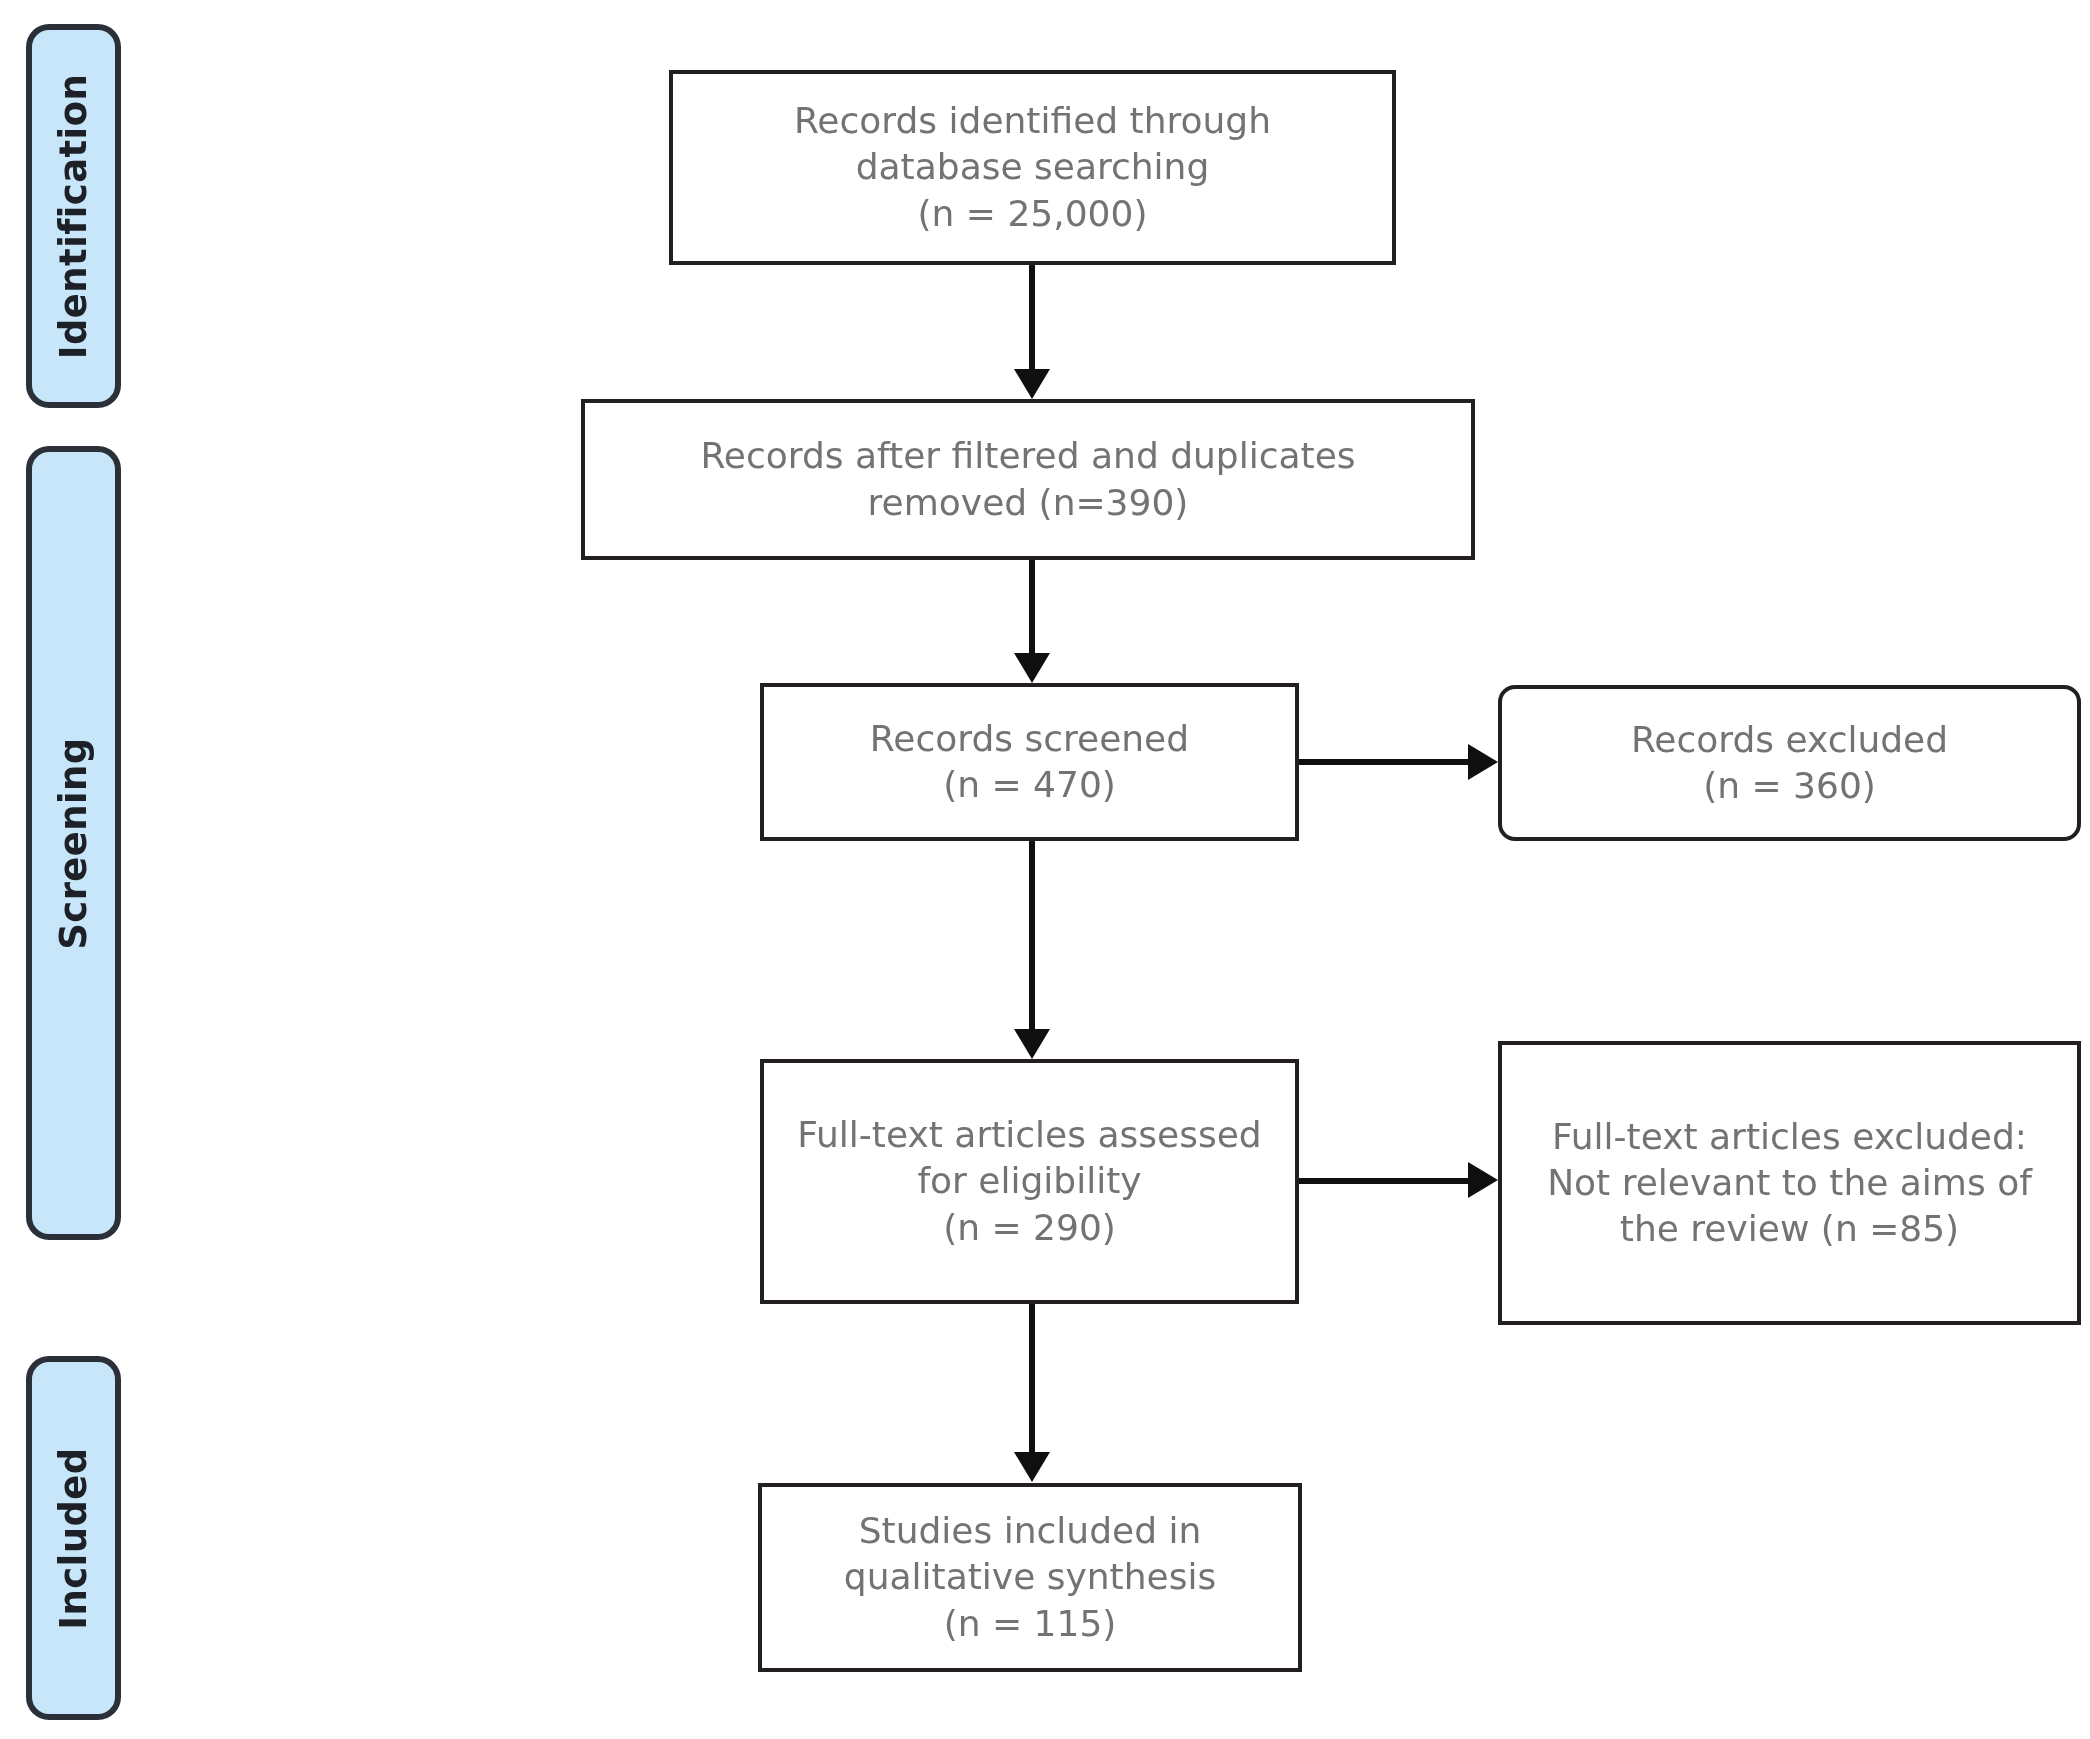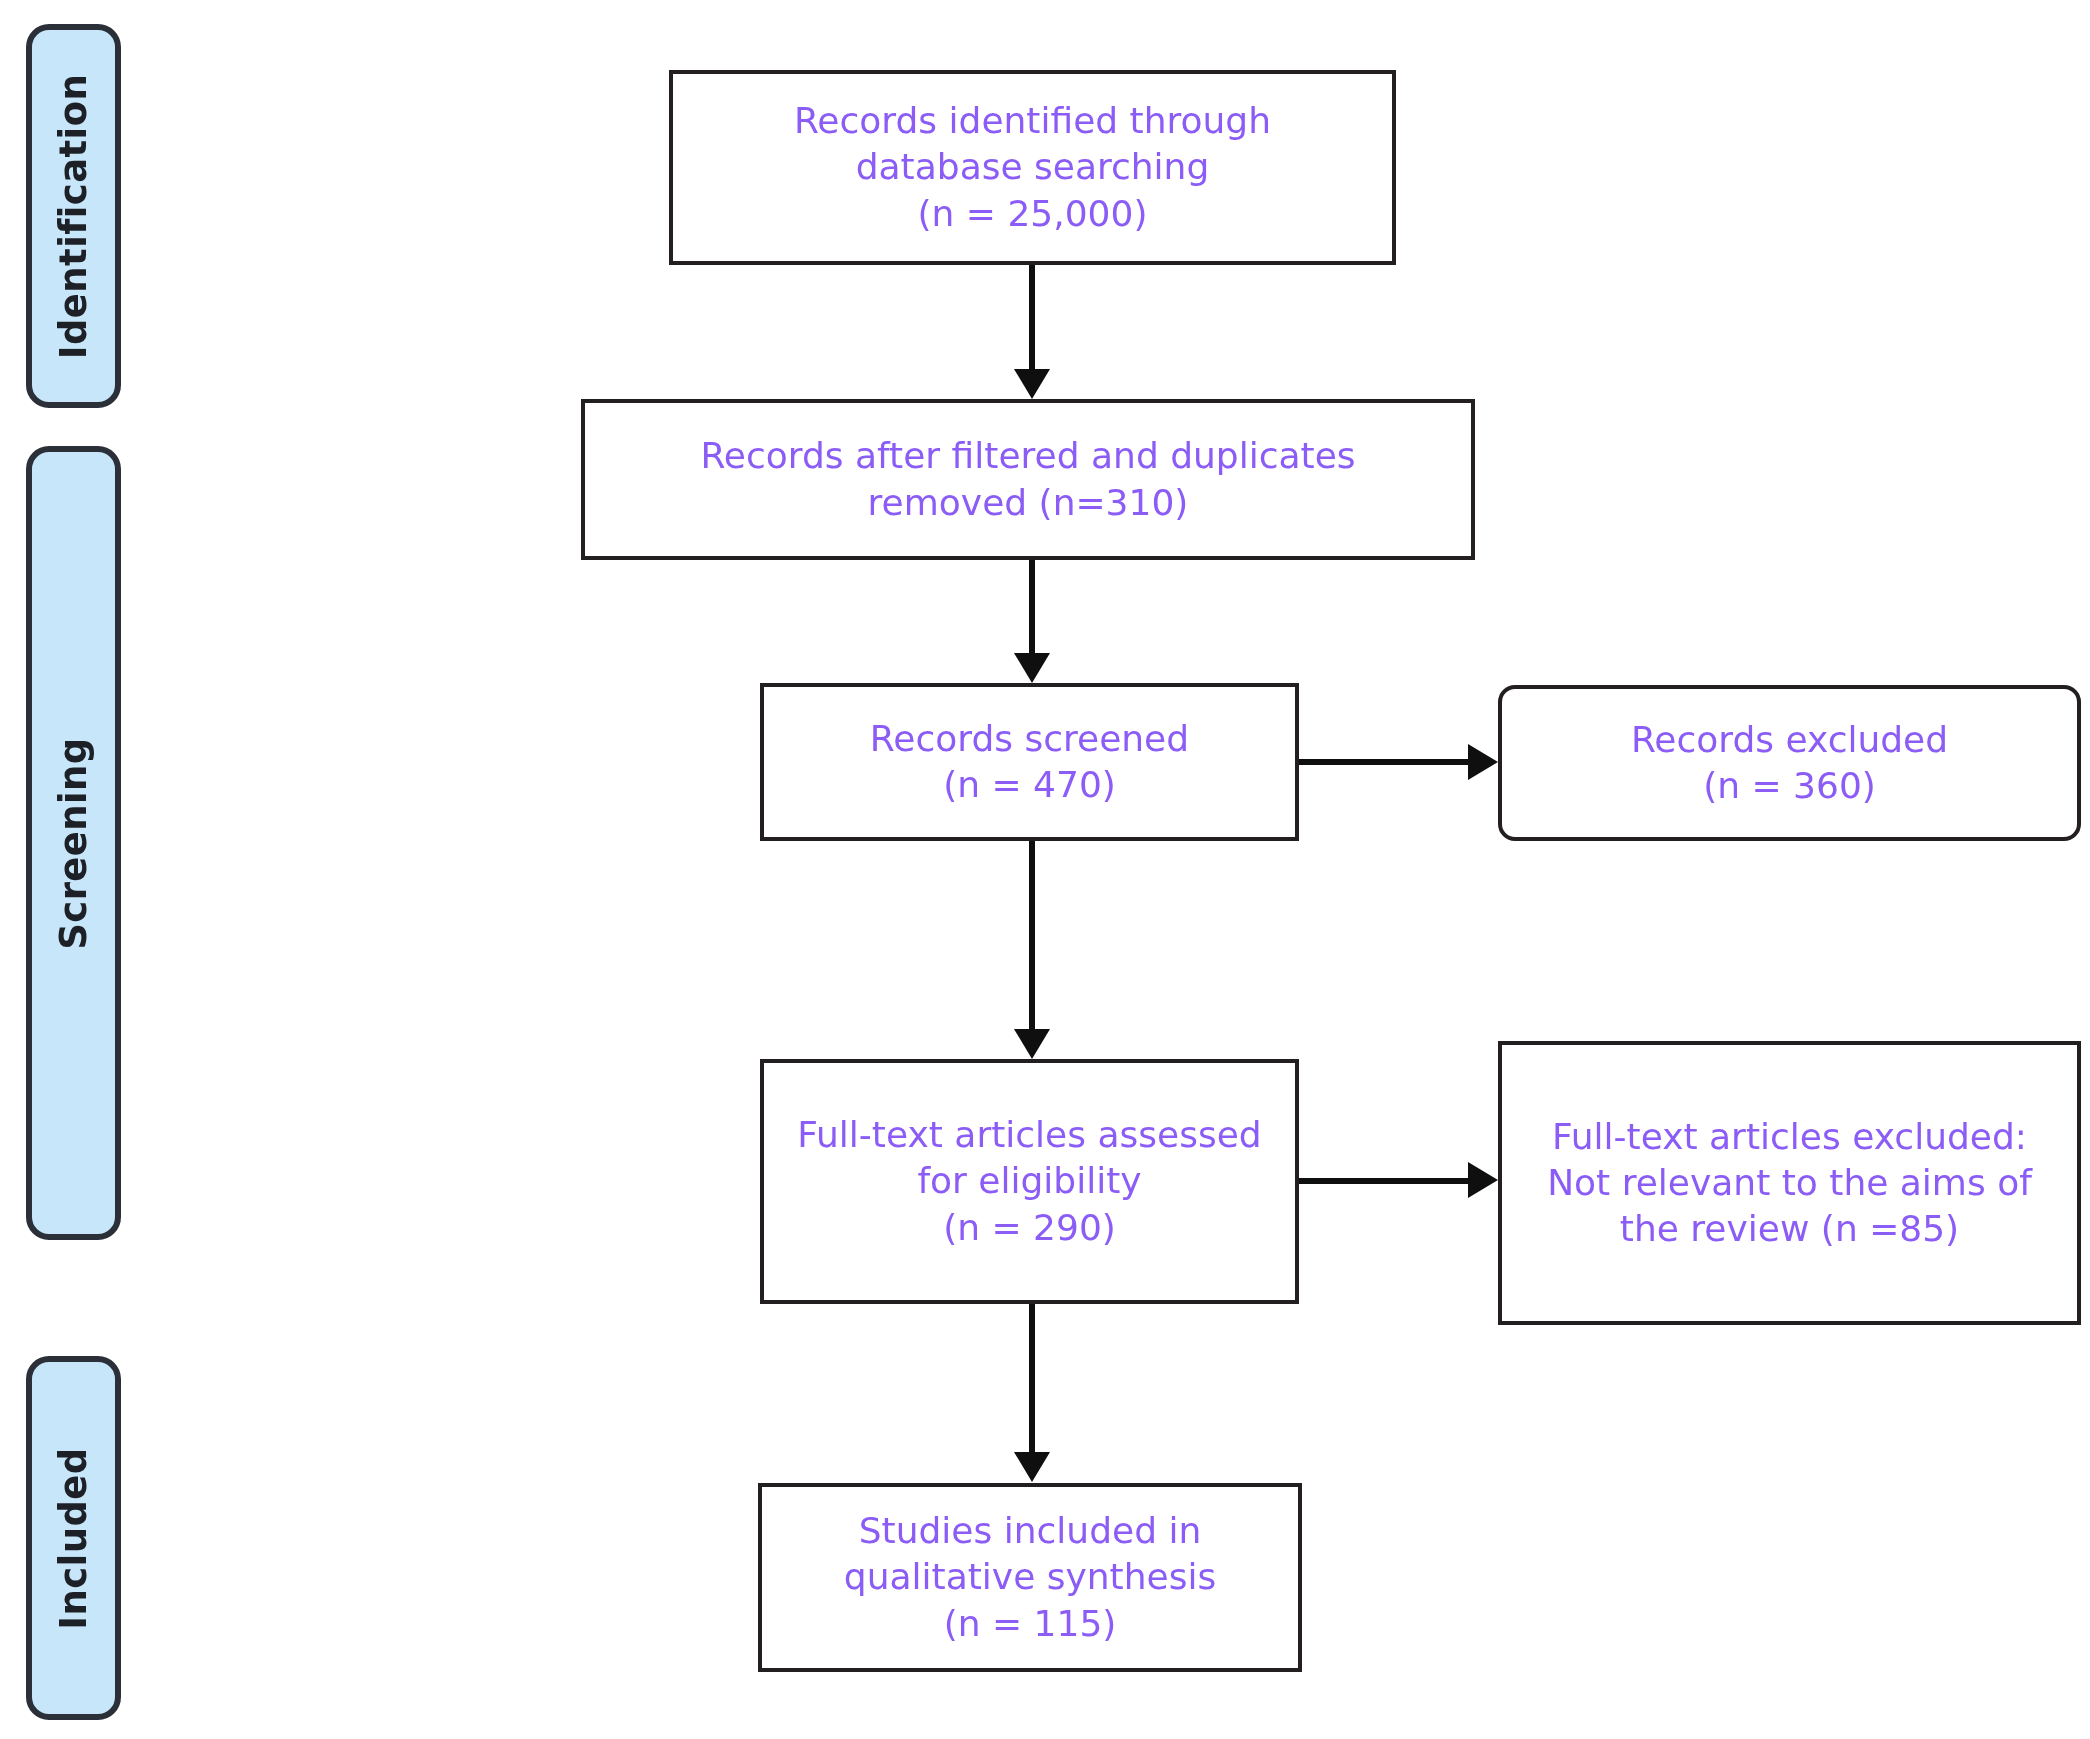--- a/index.html
+++ b/index.html
@@ -48,21 +48,21 @@
     box-sizing: border-box;
     display: flex;
     align-items: center;
     justify-content: center;
     text-align: center;
     padding: 0 12.3px;
   }
   .flow-box-text {
     font-size: 36px;
     line-height: 1.28;
-    color: #8b5cf6;
+    color: #737373;
     font-family: "DejaVu Sans", sans-serif;
     white-space: pre-line;
   }
 
   
   .connector-v {
     position: absolute;
     width: 6.1px;
     background: #0f0f0f;
   }
@@ -109,21 +109,21 @@
     <span class="flow-box-text">Records identified through
 database searching
 (n = 25,000)</span>
   </div>
 
   <div class="connector-v" style="left:1029px; top:265px; height:107px;"></div>
   <div class="arrow-down" style="left:1014px; top:369px;"></div>
 
   <div class="flow-box" style="left:581px; top:399px; width:894px; height:161px;">
     <span class="flow-box-text">Records after filtered and duplicates
-removed (n=310)</span>
+removed (n=390)</span>
   </div>
 
   <div class="connector-v" style="left:1029px; top:560px; height:95px;"></div>
   <div class="arrow-down" style="left:1014px; top:653px;"></div>
 
   <div class="flow-box" style="left:760px; top:683px; width:539px; height:158px;">
     <span class="flow-box-text">Records screened
 (n = 470)</span>
   </div>
 

